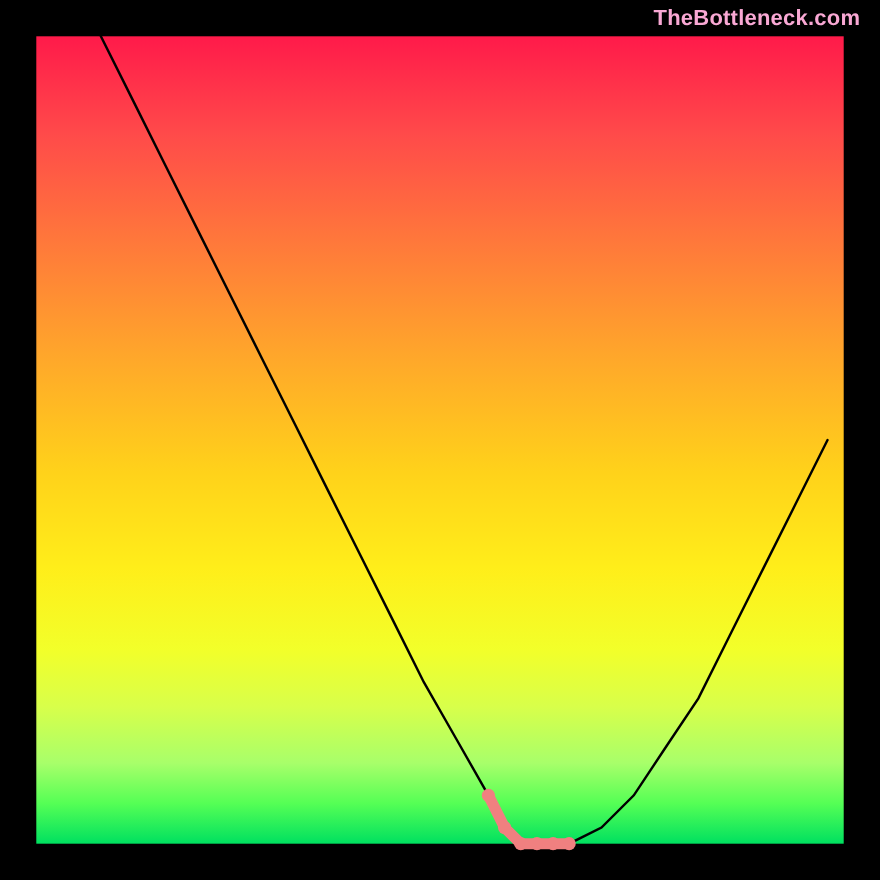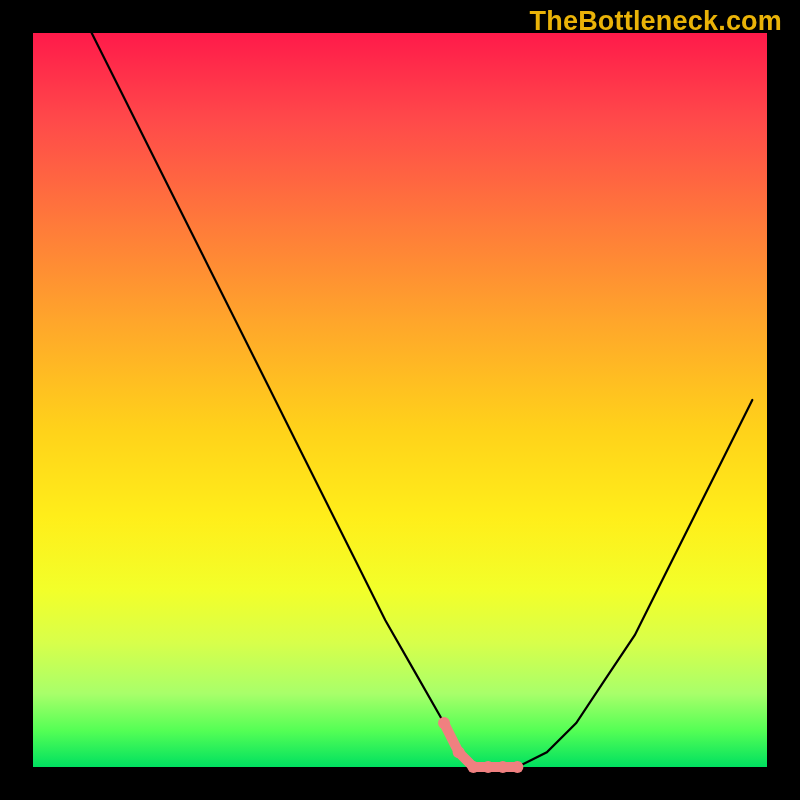--- a/index.html
+++ b/index.html
@@ -35,23 +35,23 @@
     top: 33px;
     width: 734px;
     height: 734px;
     overflow: visible;
   }
   .attribution {
     position: absolute;
     top: 6px;
     right: 18px;
     font-family: Arial, Helvetica, sans-serif;
-    font-size: 27px;
+    font-size: 20px;
     font-weight: 600;
-    color: #eab308;
+    color: #f9a8d4;
     letter-spacing: 0.2px;
   }
 </style>
 </head>
 <body>
 
 <div class="frame"></div>
 
 <svg class="overlay" viewBox="0 0 734 734">
   <path id="curve-path" fill="none" stroke="#000" stroke-width="2.2" stroke-linecap="round" d="M58.7 0.0 L88.1 58.7 L117.4 117.4 L146.8 176.2 L176.2 234.9 L205.5 293.6 L234.9 352.3 L264.2 411.0 L293.6 469.8 L323.0 528.5 L352.3 587.2 L381.7 638.6 L411.0 690.0 L425.7 719.3 L440.4 734.0 L455.1 734.0 L469.8 734.0 L484.4 734.0 L513.8 719.3 L543.2 690.0 L572.5 645.9 L601.9 601.9 L631.2 543.2 L660.6 484.4 L690.0 425.7 L719.3 367.0"></path>

